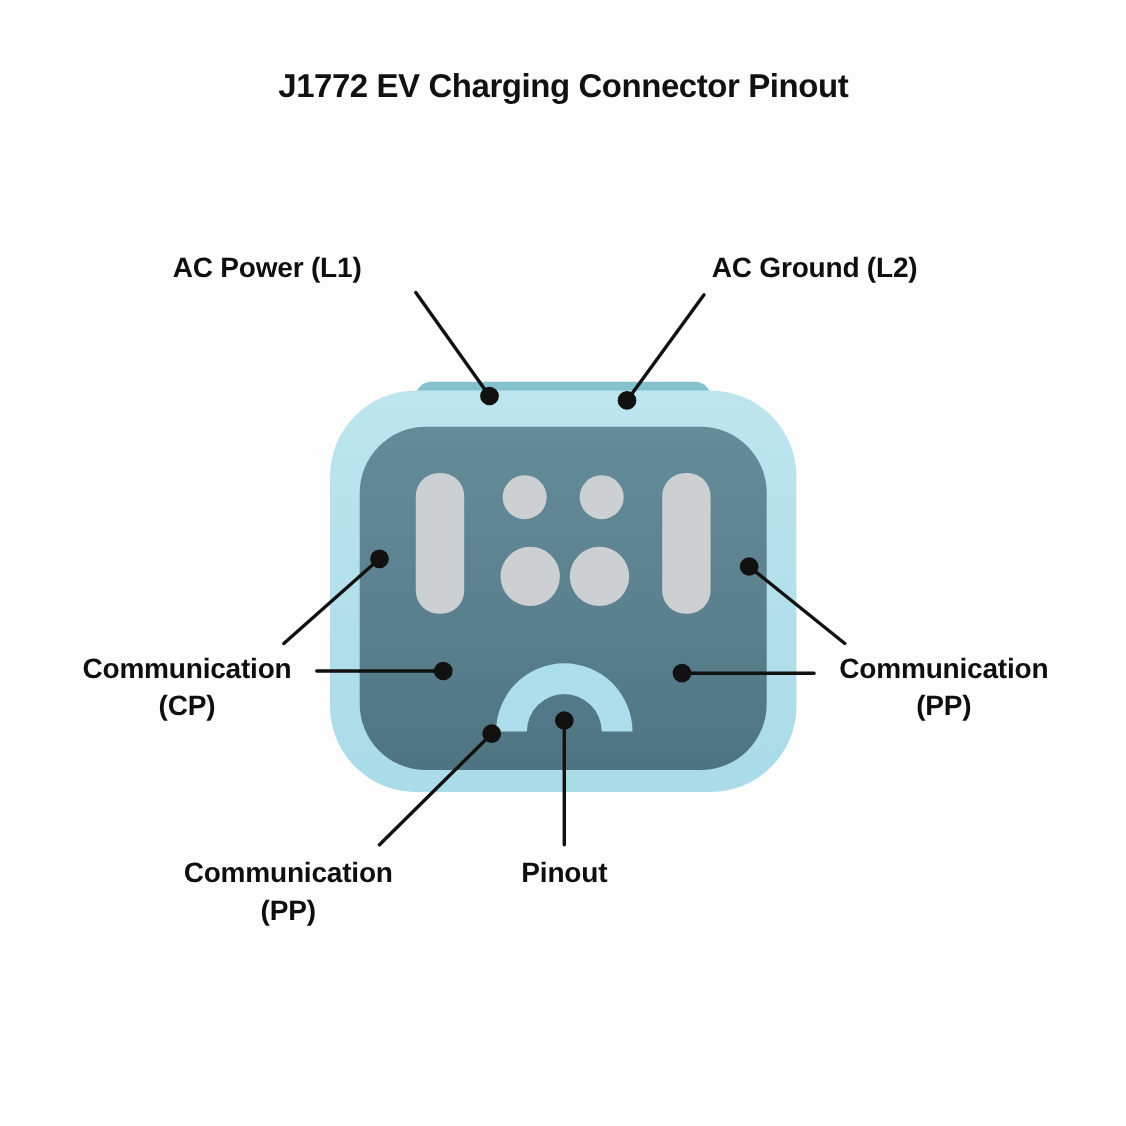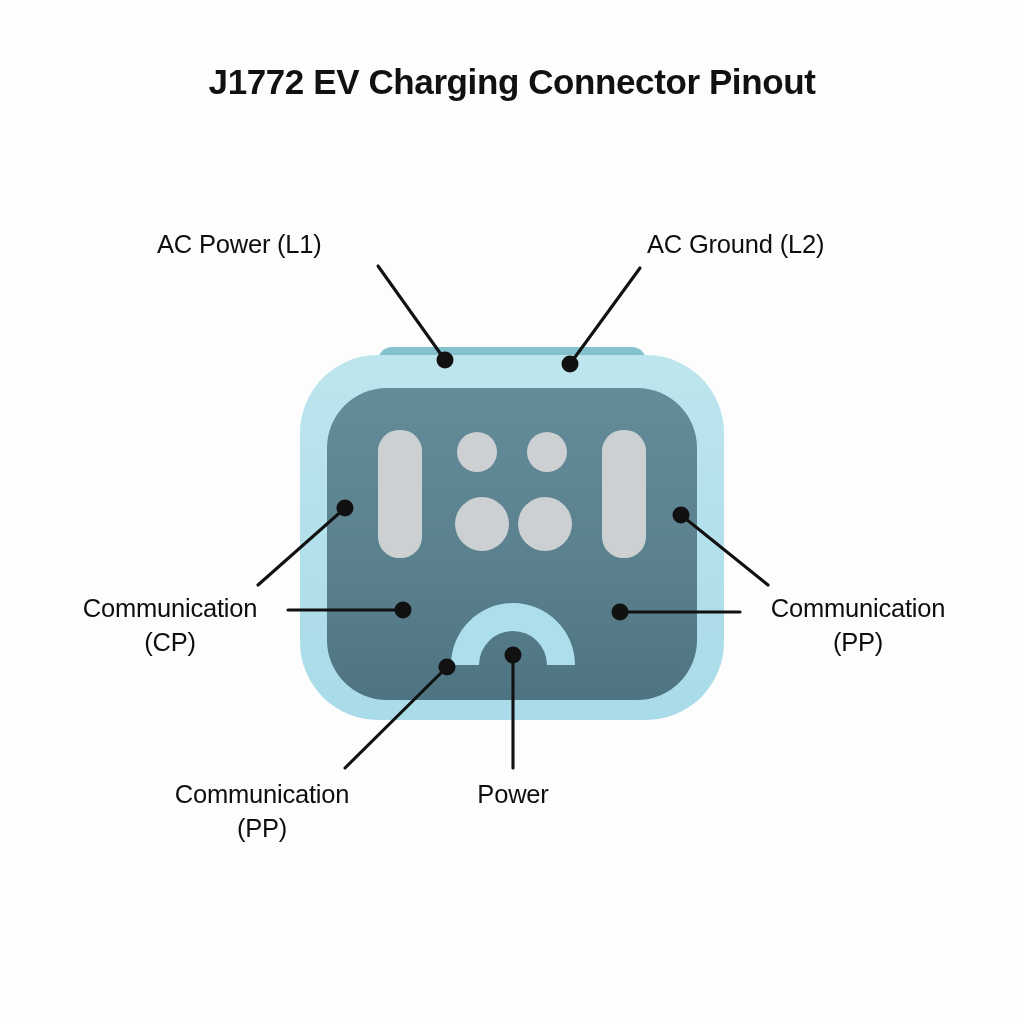--- a/index.html
+++ b/index.html
@@ -27,30 +27,30 @@
     width: 1024px;
     height: 1024px;
     display: block;
   }
   .diagram-title {
     position: absolute;
     left: 0;
     top: 62px;
     width: 1024px;
     text-align: center;
-    font-size: 35px;
+    font-size: 30px;
     font-weight: 700;
     letter-spacing: -0.4px;
     color: #111111;
     font-family: "Liberation Sans", sans-serif;
   }
   .callout {
     position: absolute;
     font-size: 25.5px;
-    font-weight: 400;
+    font-weight: 700;
     color: #0e0e0e;
     line-height: 1.32;
     letter-spacing: -0.2px;
     white-space: pre-line;
     font-family: "Liberation Sans", sans-serif;
   }
   .callout.align-left  { text-align: left; }
   .callout.align-center{ text-align: center; }
   .callout.two-line    { }
 </style>
@@ -119,16 +119,16 @@
 
   <div id="callout-layer">
       <div class="callout align-left" style="left: 157px; top: 228px; width: 240px;">AC Power (L1)</div>
       <div class="callout align-left" style="left: 647px; top: 228px; width: 240px;">AC Ground (L2)</div>
       <div class="callout two-line align-center" style="left: 50px; top: 592px; width: 240px;">Communication
 (CP)</div>
       <div class="callout two-line align-center" style="left: 738px; top: 592px; width: 240px;">Communication
 (PP)</div>
       <div class="callout two-line align-center" style="left: 137px; top: 778px; width: 250px;">Communication
 (PP)</div>
-      <div class="callout align-center" style="left: 407px; top: 778px; width: 212px;">Power</div>
+      <div class="callout align-center" style="left: 407px; top: 778px; width: 212px;">Pinout</div>
     </div>
 
 </div>
 
 </body></html>

